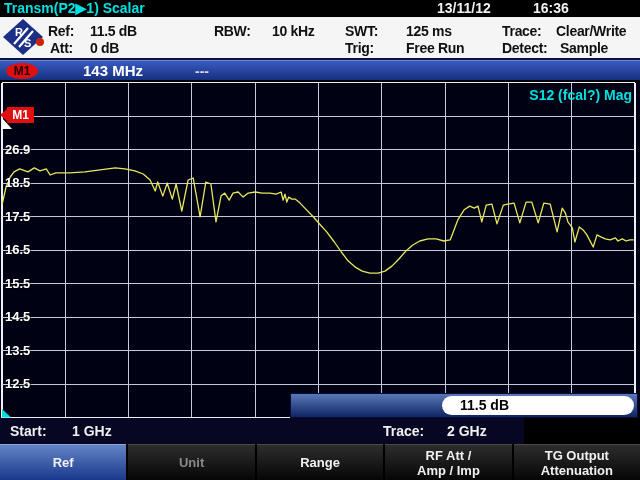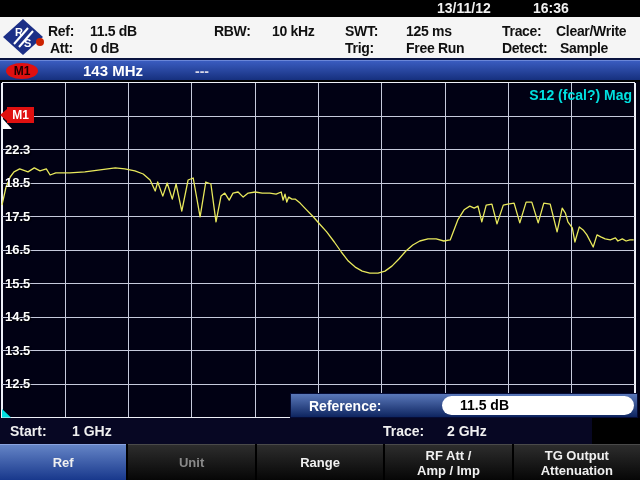--- a/index.html
+++ b/index.html
@@ -33,36 +33,37 @@
   .m1-badge .arrow{position:absolute;left:-7px;top:2px;width:0;height:0;
             border-top:6px solid transparent;border-bottom:6px solid transparent;border-right:7px solid #e01010;}
   
   .ref-entry{position:absolute;left:290px;top:393px;width:348px;height:25px;box-sizing:border-box;
              background:linear-gradient(#5a78ba,#0e2560);border:1px solid #060c35;}
   .ref-entry .lab{position:absolute;left:18px;top:0;font-size:14px;font-weight:bold;color:#fff;line-height:24px;}
   .ref-entry .pill{position:absolute;left:151px;top:2px;width:192px;height:19px;background:#fff;
              border-radius:10px;box-sizing:border-box;}
   .ref-entry .pill span{display:block;padding-left:18px;font-size:14px;font-weight:bold;color:#000;line-height:19px;}
   
-  .footer{position:absolute;left:0;top:418px;width:592px;height:26px;background:#070723;}
+  .footer{position:absolute;left:0;top:418px;width:524px;height:26px;background:#070723;}
   .footer span{position:absolute;top:0;font-size:14px;font-weight:bold;color:#f0f0f0;line-height:26px;white-space:nowrap;}
   
   .softkeys{position:absolute;left:0;top:444px;width:640px;height:36px;display:flex;gap:2px;background:#000;}
   .softkey{flex:1 1 0;background:linear-gradient(#2d2d2d,#060606);color:#f0f0f0;border-top:1px solid #4a4a4a;
            font-size:13px;font-weight:bold;text-align:center;display:flex;align-items:center;justify-content:center;
            white-space:pre-line;line-height:15px;box-sizing:border-box;}
   .softkey.selected{background:linear-gradient(#6484c6,#18388c);border-top:1px solid #8aa4e0;}
   .softkey.disabled{color:#8a8a8a;}
 </style>
 </head>
 <body>
 
 <div id="screen">
 
   <div class="topbar">
+    <span class="title">Transm(P2▶1) Scalar</span>
     <span class="date">13/11/12</span>
     <span class="time">16:36</span>
   </div>
 
   <div class="header">
     <svg class="logo" viewBox="0 0 42 38">
       <polygon points="21,1 41,19 21,37 1,19" fill="#1c2f87"></polygon>
       <line x1="12" y1="26" x2="26" y2="10" stroke="#fff" stroke-width="2"></line>
       <line x1="17" y1="29" x2="31" y2="13" stroke="#fff" stroke-width="2"></line>
       <text x="13" y="18" font-size="11" font-weight="bold" fill="#fff" font-family="Liberation Sans, sans-serif">R</text>
@@ -113,38 +114,37 @@
         <line x1="2" y1="201.5" x2="635" y2="201.5" stroke="#c6cadc" stroke-width="1" shape-rendering="crispEdges"></line>
         <line x1="2" y1="235" x2="635" y2="235" stroke="#c6cadc" stroke-width="1" shape-rendering="crispEdges"></line>
         <line x1="2" y1="268.5" x2="635" y2="268.5" stroke="#c6cadc" stroke-width="1" shape-rendering="crispEdges"></line>
         <line x1="2" y1="302" x2="635" y2="302" stroke="#c6cadc" stroke-width="1" shape-rendering="crispEdges"></line>
         <line x1="2" y1="335.5" x2="635" y2="335.5" stroke="#eef0f8" stroke-width="1.5" shape-rendering="crispEdges"></line>
         <polyline points="2.0,123.1 5.8,106.0 10.2,95.0 14.0,89.9 19.7,86.9 28.0,89.9 34.3,85.9 40.0,88.9 46.3,86.9 50.1,93.0 55.8,90.9 69.7,90.9 84.9,89.9 100.1,87.9 115.3,85.9 124.8,86.9 134.9,88.9 143.2,92.0 150.1,98.0 155.2,109.0 157.7,100.0 162.8,114.1 167.2,101.0 172.3,117.1 176.1,102.0 181.8,129.1 188.1,98.0 193.2,96.0 200.1,134.8 205.8,100.0 210.9,102.0 216.0,139.9 221.0,114.1 224.8,111.1 229.2,118.1 233.0,111.1 238.1,110.0 243.2,115.1 248.2,111.1 255.2,110.0 262.2,111.1 269.8,111.1 276.1,112.1 281.2,110.0 283.1,118.1 285.0,112.1 286.8,120.1 288.7,115.1 291.9,117.1 295.1,117.1 300.1,121.1 305.8,127.1 312.8,134.2 319.8,142.2 326.7,149.9 334.3,160.0 341.3,170.0 348.3,179.1 355.2,185.1 362.2,189.1 369.8,191.1 378.0,191.1 385.0,189.1 391.9,184.1 398.9,177.0 405.9,169.0 412.8,163.0 419.8,159.0 428.0,156.9 436.2,156.9 443.8,159.0 450.2,157.9 457.8,137.9 464.1,127.8 469.8,124.1 474.2,126.1 478.0,124.1 481.8,139.9 486.2,123.1 491.9,122.1 497.0,141.9 503.3,123.1 507.8,122.1 514.1,121.1 519.8,140.9 526.1,120.1 531.8,120.1 538.2,140.9 543.8,121.1 550.2,122.1 557.1,149.9 562.2,126.1 565.4,131.1 567.9,139.9 572.3,145.9 574.9,160.0 579.3,144.9 583.1,147.9 586.9,152.9 593.2,165.0 597.0,152.9 600.8,154.9 605.2,156.9 610.3,157.9 615.4,155.9 617.9,159.0 622.3,156.9 626.1,159.0 629.9,157.9 633.7,157.9" fill="none" stroke="#e8e85c" stroke-width="1.3" stroke-linejoin="round"></polyline>
         <polygon points="2,47 12,47 2,36" fill="#fff"></polygon>
         <polygon points="2,335.5 11,335.5 2,327" fill="#00e0e0"></polygon>
       </svg>
     <div id="y-labels">
-        <div class="ylab" style="top: 59.5px;">22.3</div>
+        <div class="ylab" style="top: 59.5px;">26.9</div>
         <div class="ylab" style="top: 93px;">18.5</div>
         <div class="ylab" style="top: 126.5px;">17.5</div>
         <div class="ylab" style="top: 160px;">16.5</div>
         <div class="ylab" style="top: 193.5px;">15.5</div>
         <div class="ylab" style="top: 227px;">14.5</div>
         <div class="ylab" style="top: 260.5px;">13.5</div>
         <div class="ylab" style="top: 294px;">12.5</div>
       </div>
     <span class="trace-label">S12 (fcal?) Mag</span>
     <div class="m1-badge">
       <span class="arrow"></span>
       <span>M1</span>
     </div>
   </div>
 
   <div class="ref-entry">
-    <span class="lab">Reference:</span>
     <div class="pill">
       <span>11.5 dB</span>
     </div>
   </div>
 
   <div class="footer">
     <span style="left:10px">Start:</span>
     <span style="left:72px">1 GHz</span>
     <span style="left:383px">Trace:</span>
     <span style="left:447px">2 GHz</span>

